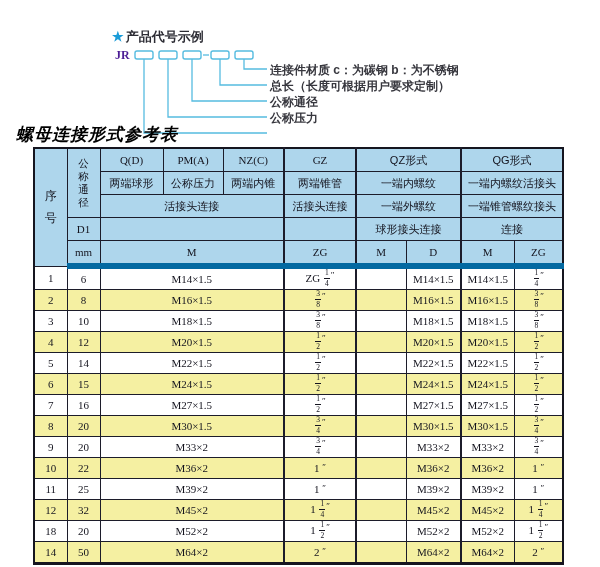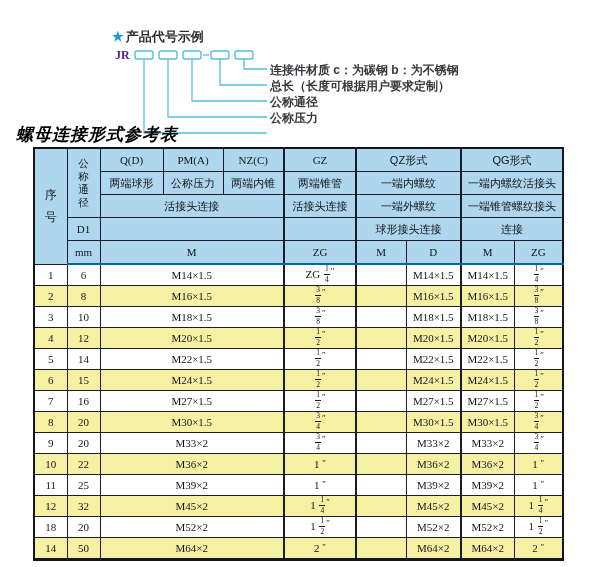--- a/index.html
+++ b/index.html
@@ -24,21 +24,21 @@
   table.ref{
     position:absolute;left:33px;top:147px;width:529px;
     border-collapse:collapse;table-layout:fixed;
     border:2px solid #15151f;border-bottom:3px solid #15151f;
   }
   table.ref th, table.ref td{
     border:1px solid #1c1c2a;text-align:center;vertical-align:middle;
     padding:0;font-weight:normal;overflow:hidden;
   }
   table.ref thead th{background:#aed6ec;font-size:11px;height:22px;color:#14141e;}
-  table.ref thead tr:last-child th{border-bottom:2px solid #0369a1;}
+  table.ref thead tr:last-child th{border-bottom:6px solid #0369a1;}
   table.ref tbody td{
     height:20px;font-family:"Liberation Serif", serif;font-size:11px;background:#ffffff;color:#15151f;
   }
   table.ref tbody tr.alt td{background:#f5f0a2;}
   .latin{font-family:"Liberation Serif", serif;}
   .gs{border-left-width:2px !important;}
   .vert{display:inline-block;width:1.1em;word-break:break-all;font-size:12px;}
   .vert.seq{line-height:22px;letter-spacing:0;}
   .vert.dn{font-size:10.5px;line-height:13px;}
   .frac{display:inline-block;vertical-align:middle;line-height:1;font-size:7.5px;text-align:center;margin:0 1px;position:relative;top:-1px;}

